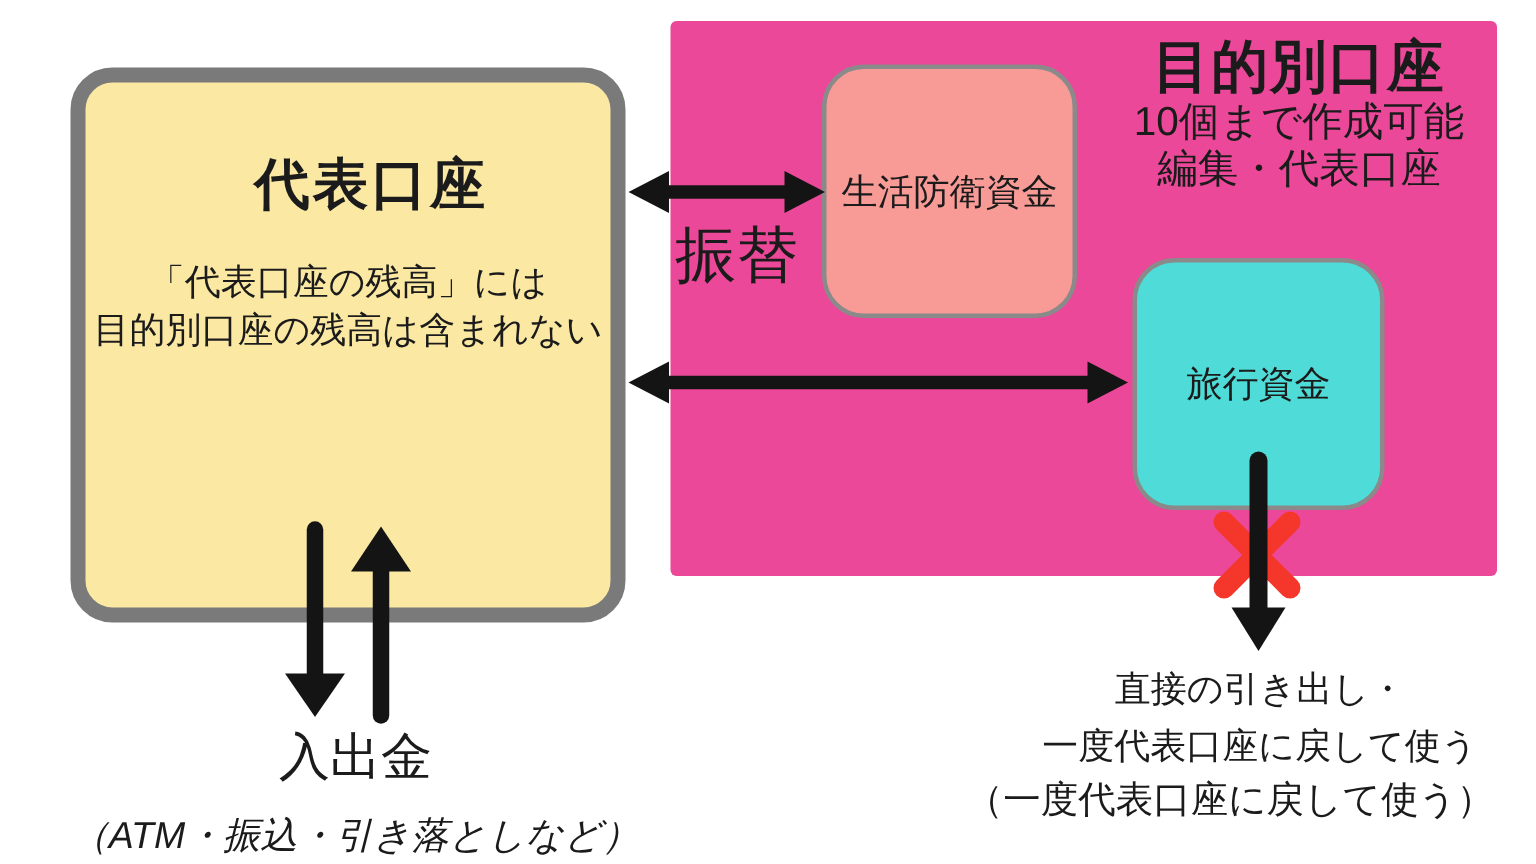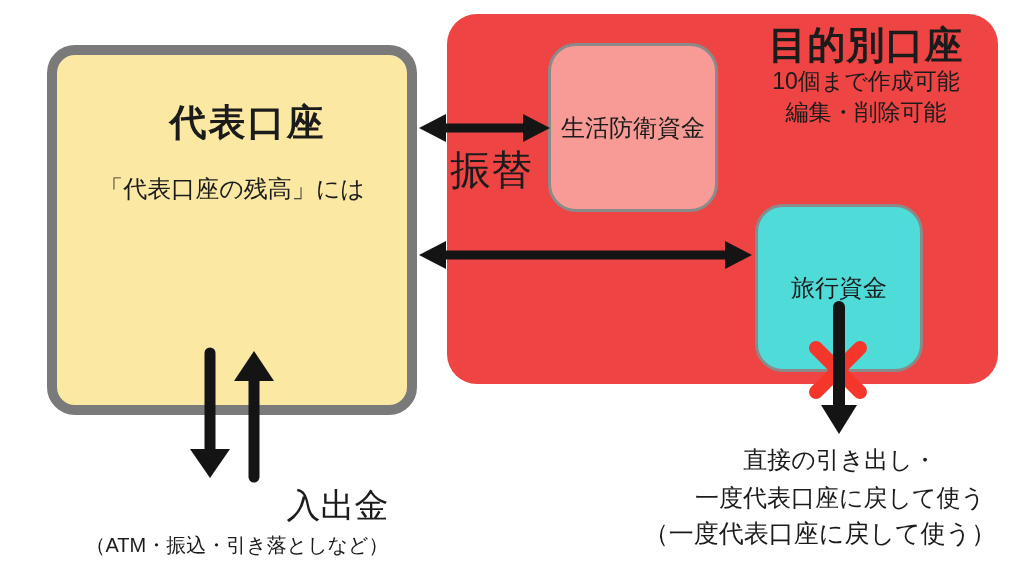--- a/index.html
+++ b/index.html
@@ -27,79 +27,80 @@
     letter-spacing:2px;
     padding-left:31px;
   }
   .rep-note{
     margin-top:30px;
     font-size:24px;line-height:32px;
   }
   .purpose-panel{
     position:absolute;left:447px;top:14px;width:551px;height:370px;
     box-sizing:border-box;
-    background:#ef4444;
-    border-radius:30px;
+    background:#ec4899;
+    border-radius:4px;
     z-index:1;
   }
   .purpose-header{
     position:absolute;top:10px;right:6px;width:252px;
     text-align:center;
   }
   .purpose-title{
     font-size:38px;font-weight:800;line-height:42px;
     letter-spacing:1px;
   }
   .purpose-sub{
-    font-size:23px;line-height:31px;
+    font-size:27px;line-height:31px;
   }
   .sub-box{
     position:absolute;
     box-sizing:border-box;
     border:3px solid #8a8a8a;
     border-radius:28px;
     display:flex;align-items:center;justify-content:center;
     font-size:24px;
     z-index:2;
   }
   .sub-box.pink{left:101px;top:29px;width:170px;height:169px;background:#f89b96;}
-  .sub-box.cyan{left:308px;top:158px;width:168px;height:168px;background:#4fdcd8;margin-top:32px;}
+  .sub-box.cyan{left:308px;top:158px;width:168px;height:168px;background:#4fdcd8;}
   
   .lbl{position:absolute;z-index:4;white-space:nowrap;}
   .lbl-furikae{left:450px;top:143px;font-size:41px;}
   .lbl-auto{left:590px;top:267px;font-size:28px;transform:translateX(-50%);}
-  .io-block{left:237px;top:486px;transform:translateX(-50%);text-align:right;}
+  .io-block{left:237px;top:486px;transform:translateX(-50%);text-align:center;}
   .io-main{font-size:34px;line-height:38px;}
-  .io-sub{font-size:20px;line-height:32px;margin-top:5px;}
+  .io-sub{font-size:25px;line-height:32px;margin-top:17px;font-style:italic;}
   .restrict-block{left:820px;top:441px;transform:translateX(-50%);text-align:center;}
   .restrict-line{font-size:24px;line-height:38px;margin-left:40px;}
   .restrict-note{font-size:25px;line-height:32px;margin-top:0;}
   
   .overlay{
     position:absolute;left:0;top:0;width:1024px;height:576px;
     z-index:3;pointer-events:none;
   }
 </style>
 </head>
 <body>
 
 <div class="canvas">
 
   <div class="rep-box">
     <div class="rep-title">代表口座</div>
     <div class="rep-note">
       <div>「代表口座の残高」には</div>
+      <div>目的別口座の残高は含まれない</div>
     </div>
   </div>
 
   <div class="purpose-panel">
     <div class="purpose-header">
       <div class="purpose-title">目的別口座</div>
       <div class="purpose-sub">10個まで作成可能</div>
-      <div class="purpose-sub">編集・削除可能</div>
+      <div class="purpose-sub">編集・代表口座</div>
     </div>
     <div class="sub-box pink">
       <span>生活防衛資金</span>
     </div>
     <div class="sub-box cyan">
       <span>旅行資金</span>
     </div>
   </div>
 
   <div class="lbl lbl-furikae">振替</div>

